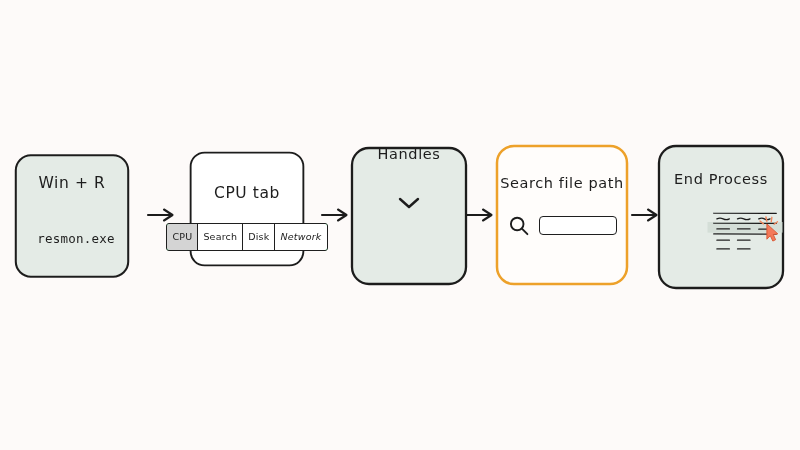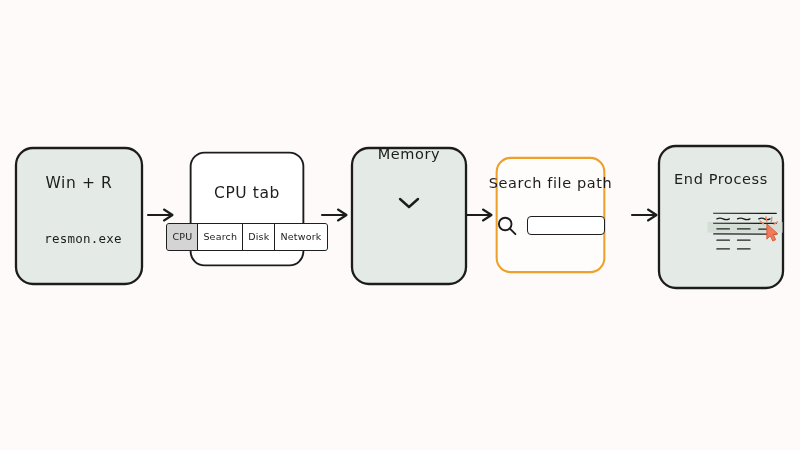--- a/index.html
+++ b/index.html
@@ -87,21 +87,21 @@
     justify-content: center;
     padding: 0 5px;
     border-right: 1.6px solid #1f1f1f;
     font-family: "DejaVu Sans", sans-serif;
     font-size: 9.5px;
     color: #1b1b1b;
     white-space: nowrap;
     background: #ffffff;
     letter-spacing: 0.2px;
   }
-  .tab-cell:last-child { border-right: none; }
+  .tab-cell:last-child { border-right: none; font-style: italic; }
   .tab-cell.active { background: #d4d4d4; }
 
   
   .search-row {
     display: flex;
     align-items: center;
     gap: 9px;
   }
   .search-field {
     width: 78px;
@@ -151,21 +151,21 @@
       <path d="M483 209.5 L491.5 215 L483 220.5"></path>
     </g>
 
     <g>
       <path d="M632 215 L656 215"></path>
       <path d="M648 209.5 L656.5 215 L648 220.5"></path>
     </g>
   </g>
 </svg>
 
-<div class="step-box" style="left:14px; top:146px; width:130px; height:140px;">
+<div class="step-box" style="left:14px; top:146px; width:116px; height:140px;">
   <svg class="box-shape" viewBox="0 0 130 140" xmlns="http://www.w3.org/2000/svg">
     <g filter="url(#rough)">
       <rect x="2" y="2" width="126" height="136" rx="17" ry="17" fill="#e4ebe6" stroke="#1f1f1f" stroke-width="2.3"></rect>
     </g>
   </svg>
   <div class="box-content">
     <div class="box-title" style="margin-top:28px;">Win + R</div>
     <svg width="96" height="8" viewBox="0 0 96 8" style="margin-top:13px;">
       <g filter="url(#rough2)">
         <path d="M2 4 L94 4" stroke="#1f1f1f" stroke-width="2" stroke-linecap="round" fill="none"></path>
@@ -192,35 +192,35 @@
   </div>
 </div>
 
 <div class="step-box" style="left:350px; top:146px; width:118px; height:140px;">
   <svg class="box-shape" viewBox="0 0 118 140" xmlns="http://www.w3.org/2000/svg">
     <g filter="url(#rough)">
       <rect x="2" y="2" width="114" height="136" rx="17" ry="17" fill="#e4ebe6" stroke="#1f1f1f" stroke-width="2.3"></rect>
     </g>
   </svg>
   <div class="box-content">
-    <div class="box-title small two-line">Memory</div>
+    <div class="box-title small two-line">Handles</div>
     <svg width="86" height="8" viewBox="0 0 86 8" style="margin-top:12px;">
       <g filter="url(#rough2)">
         <path d="M2 4 L84 4" stroke="#1f1f1f" stroke-width="2" stroke-linecap="round" fill="none"></path>
       </g>
     </svg>
     <svg width="26" height="16" viewBox="0 0 26 16" style="margin-top:11px;">
       <g filter="url(#rough2)">
         <path d="M4 4 L13 12 L22 4" stroke="#1f1f1f" stroke-width="2.4" stroke-linecap="round" stroke-linejoin="round" fill="none"></path>
       </g>
     </svg>
   </div>
 </div>
 
-<div class="step-box" style="left:495px; top:144px; width:111px; height:142px;">
+<div class="step-box" style="left:495px; top:144px; width:134px; height:142px;">
   <svg class="box-shape" viewBox="0 0 134 142" xmlns="http://www.w3.org/2000/svg">
     <g filter="url(#rough)">
       <rect x="2" y="2" width="130" height="138" rx="17" ry="17" fill="#fffdfb" stroke="#eda12a" stroke-width="2.5"></rect>
     </g>
   </svg>
   <div class="box-content">
     <div class="box-title small" style="margin-top:31px;">Search file path</div>
     <div class="search-row" style="margin-top:22px;">
       <svg width="22" height="22" viewBox="0 0 22 22">
         <g filter="url(#rough2)" fill="none" stroke="#1f1f1f" stroke-width="1.9" stroke-linecap="round">

